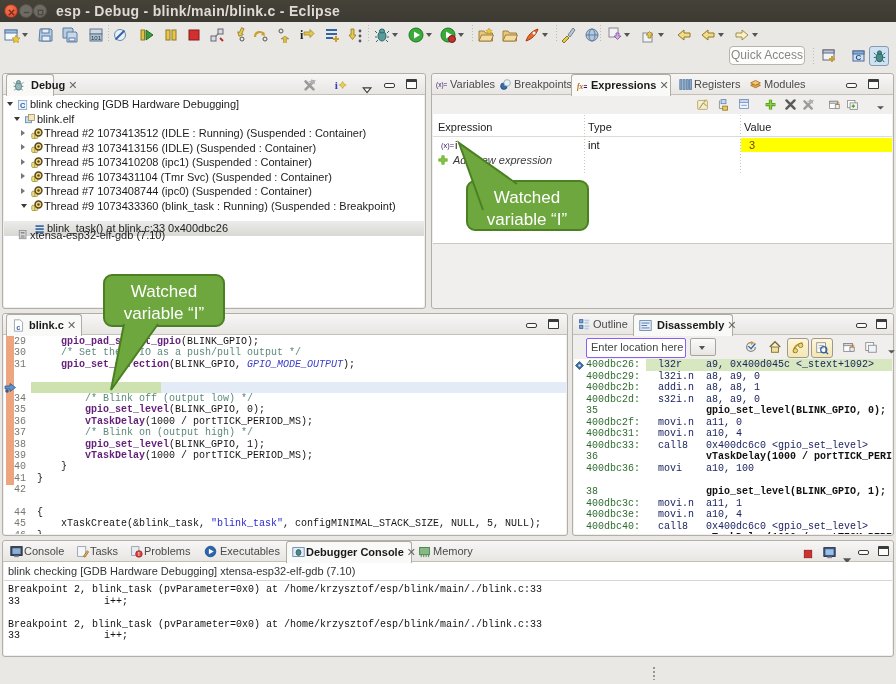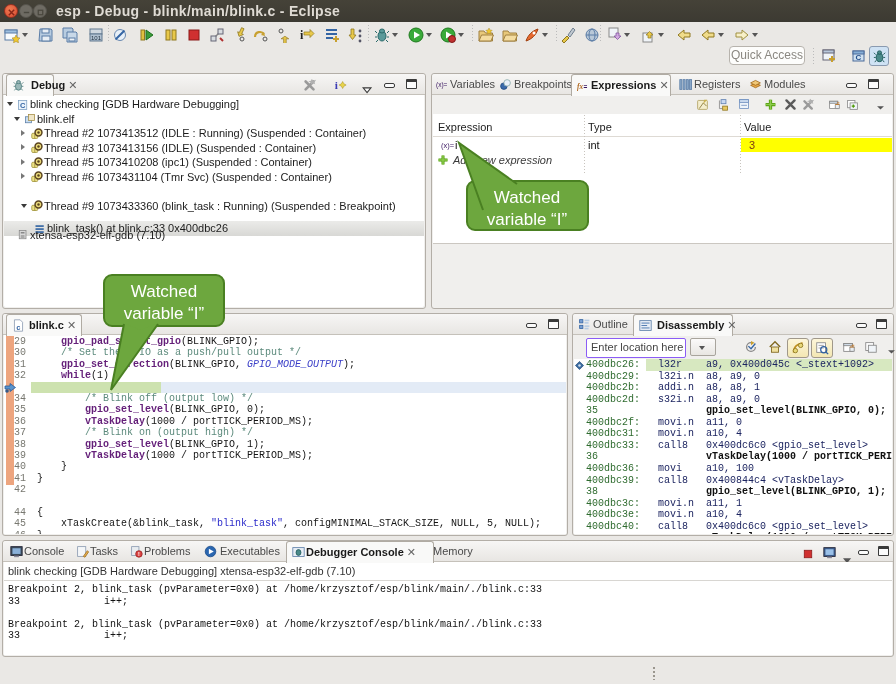--- a/index.html
+++ b/index.html
@@ -296,20 +296,27 @@
         </svg>
         <span class="tx" style="left:40px;">Thread #5 1073410208 (ipc1) (Suspended : Container)</span>
       </div>
     <div class="trow" style="top:74.5px;">
         <span class="col" style="left:17px;"></span>
         <svg class="ti thr" style="left:27px;" viewBox="0 0 16 16">
           <use href="#thri"></use>
         </svg>
         <span class="tx" style="left:40px;">Thread #6 1073431104 (Tmr Svc) (Suspended : Container)</span>
       </div>
+    <div class="trow" style="top:89px;">
+        <span class="col" style="left:17px;"></span>
+        <svg class="ti thr" style="left:27px;" viewBox="0 0 16 16">
+          <use href="#thri"></use>
+        </svg>
+        <span class="tx" style="left:40px;">Thread #7 1073408744 (ipc0) (Suspended : Container)</span>
+      </div>
     <div class="trow" style="top:103.5px;">
         <span class="exp" style="left:17px;"></span>
         <svg class="ti thr" style="left:27px;" viewBox="0 0 16 16">
           <use href="#thri"></use>
         </svg>
         <span class="tx" style="left:40px;">Thread #9 1073433360 (blink_task : Running) (Suspended : Breakpoint)</span>
       </div>
     <div class="trow" style="top:118px;background:linear-gradient(#ebebe9,#d8d8d5);margin-top:8px;">
         <svg class="ti" style="left:30px;" viewBox="0 0 16 16">
           <rect x="2" y="3" width="11" height="2.2" fill="#3465a4"></rect>
@@ -463,21 +470,20 @@
     <div style="position:absolute;left:2px;top:1px;width:8px;height:149px;background:#eda57f;"></div>
     <div style="position:absolute;left:27px;top:46.6px;width:130px;height:11.4px;background:#cde2af;"></div>
     <div style="position:absolute;left:157px;top:46.6px;right:0;height:11.4px;background:#e3ebf6;"></div>
     <svg style="position:absolute;left:0px;top:47px;" width="13" height="11" viewBox="0 0 13 11">
         <path d="M1 4 h5 V1.5 L11.5 5.5 L6 9.5 V7 H1 z" fill="#5a94cc" stroke="#2a5a9a" stroke-width="0.8"></path>
         <circle cx="3" cy="9" r="1.8" fill="#365a88"></circle>
       </svg>
     <div class="lnc" style="top:1px;"><span class="ln">29</span><span class="cl" style="left:33px;"><i class="sp">    </i><b class="fn">gpio_pad_select_gpio</b>(BLINK_GPIO);</span></div>
     <div class="lnc" style="top:12.4px;"><span class="ln">30</span><span class="cl" style="left:33px;"><i class="sp">    </i><span class="cm">/* Set the GPIO as a push/pull output */</span></span></div>
     <div class="lnc" style="top:23.8px;"><span class="ln">31</span><span class="cl" style="left:33px;"><i class="sp">    </i><b class="fn">gpio_set_direction</b>(BLINK_GPIO, <span class="mac">GPIO_MODE_OUTPUT</span>);</span></div>
-    <div class="lnc" style="top:35.2px;"><span class="ln">32</span><span class="cl" style="left:33px;"><i class="sp">    </i><b class="fn">while</b>(1)</span></div>
     <div class="lnc" style="top:58px;"><span class="ln">34</span><span class="cl" style="left:33px;"><i class="sp">        </i><span class="cm">/* Blink off (output low) */</span></span></div>
     <div class="lnc" style="top:69.4px;"><span class="ln">35</span><span class="cl" style="left:33px;"><i class="sp">        </i><b class="fn">gpio_set_level</b>(BLINK_GPIO, 0);</span></div>
     <div class="lnc" style="top:80.8px;"><span class="ln">36</span><span class="cl" style="left:33px;"><i class="sp">        </i><b class="fn">vTaskDelay</b>(1000 / portTICK_PERIOD_MS);</span></div>
     <div class="lnc" style="top:92.2px;"><span class="ln">37</span><span class="cl" style="left:33px;"><i class="sp">        </i><span class="cm">/* Blink on (output high) */</span></span></div>
     <div class="lnc" style="top:103.6px;"><span class="ln">38</span><span class="cl" style="left:33px;"><i class="sp">        </i><b class="fn">gpio_set_level</b>(BLINK_GPIO, 1);</span></div>
     <div class="lnc" style="top:115px;"><span class="ln">39</span><span class="cl" style="left:33px;"><i class="sp">        </i><b class="fn">vTaskDelay</b>(1000 / portTICK_PERIOD_MS);</span></div>
     <div class="lnc" style="top:126.4px;"><span class="ln">40</span><span class="cl" style="left:33px;"><i class="sp">    </i>}</span></div>
     <div class="lnc" style="top:137.8px;text-align:right;"><span class="ln">41</span><span class="cl" style="left:33px;">}</span></div>
     <div class="lnc" style="top:149.2px;"><span class="ln">42</span></div>
     <div class="lnc" style="top:172px;"><span class="ln">44</span><span class="cl" style="left:33px;">{</span></div>
@@ -571,21 +577,20 @@
       <pre class="dl" style="top:0;"><span class="ad">400dbc26:</span>   <span class="in">l32r    a9, 0x400d045c &lt;_stext+1092&gt;</span></pre>
       <pre class="dl" style="top:11.55px;"><span class="ad">400dbc29:</span>   <span class="in">l32i.n  a8, a9, 0</span></pre>
       <pre class="dl" style="top:23.1px;"><span class="ad">400dbc2b:</span>   <span class="in">addi.n  a8, a8, 1</span></pre>
       <pre class="dl" style="top:34.65px;"><span class="ad">400dbc2d:</span>   <span class="in">s32i.n  a8, a9, 0</span></pre>
       <pre class="dl" style="top:46.2px;"><span class="ad">35</span>                  <span class="sc">gpio_set_level(BLINK_GPIO, 0);</span></pre>
       <pre class="dl" style="top:57.75px;"><span class="ad">400dbc2f:</span>   <span class="in">movi.n  a11, 0</span></pre>
       <pre class="dl" style="top:69.3px;"><span class="ad">400dbc31:</span>   <span class="in">movi.n  a10, 4</span></pre>
       <pre class="dl" style="top:80.85px;"><span class="ad">400dbc33:</span>   <span class="in">call8   0x400dc6c0 &lt;gpio_set_level&gt;</span></pre>
       <pre class="dl" style="top:92.4px;"><span class="ad">36</span>                  <span class="sc">vTaskDelay(1000 / portTICK_PERI</span></pre>
       <pre class="dl" style="top:103.95px;"><span class="ad">400dbc36:</span>   <span class="in">movi    a10, 100</span></pre>
-      <pre class="dl" style="top:115.5px;"><span class="ad">400dbc39:</span>   <span class="in">call8   0x400844c4 &lt;vTaskDelay&gt;</span></pre>
       <pre class="dl" style="top:127.05px;"><span class="ad">38</span>                  <span class="sc">gpio_set_level(BLINK_GPIO, 1);</span></pre>
       <pre class="dl" style="top:138.6px;"><span class="ad">400dbc3c:</span>   <span class="in">movi.n  a11, 1</span></pre>
       <pre class="dl" style="top:150.15px;"><span class="ad">400dbc3e:</span>   <span class="in">movi.n  a10, 4</span></pre>
       <pre class="dl" style="top:161.7px;"><span class="ad">400dbc40:</span>   <span class="in">call8   0x400dc6c0 &lt;gpio_set_level&gt;</span></pre>
       <pre class="dl" style="top:173.25px;"><span class="ad">  </span>                  <span class="sc">vTaskDelay(1000 / portTICK_PERI</span></pre>
     </div>
   </div>
 </div>
 
 <div class="panel" id="p-con" style="left:2px;top:540px;width:892px;height:117px;">
@@ -613,21 +618,21 @@
         </svg>
         <span class="tlbl" style="left:19px;">Problems</span>
       </div>
     <div class="tab" style="left:196px;width:84px;">
         <svg class="tabi" viewBox="0 0 16 16">
           <circle cx="8" cy="8" r="6.5" fill="#2a66b0" stroke="#1a4a88"></circle>
           <path d="M6 4.5 L12 8 L6 11.5 z" fill="#fff"></path>
         </svg>
         <span class="tlbl" style="left:21px;">Executables</span>
       </div>
-    <div class="tab active" style="left:283px;width:148px;">
+    <div class="tab active" style="left:283px;width:126px;">
         <svg class="tabi" viewBox="0 0 16 16">
           <rect x="1" y="2" width="14" height="11" fill="#e8eef6" stroke="#5a7ca6"></rect>
           <ellipse cx="8" cy="8" rx="3" ry="3.6" fill="#4a8a8a" stroke="#1e5a5a"></ellipse>
         </svg>
         <span class="tlbl" style="left:19px;">Debugger Console <b class="x">✕</b></span>
       </div>
     <div class="tab" style="left:410px;width:68px;">
         <svg class="tabi" viewBox="0 0 16 16">
           <rect x="2" y="3" width="12" height="9" fill="#88b888" stroke="#3a7a3a"></rect>
           <g stroke="#3a7a3a">

